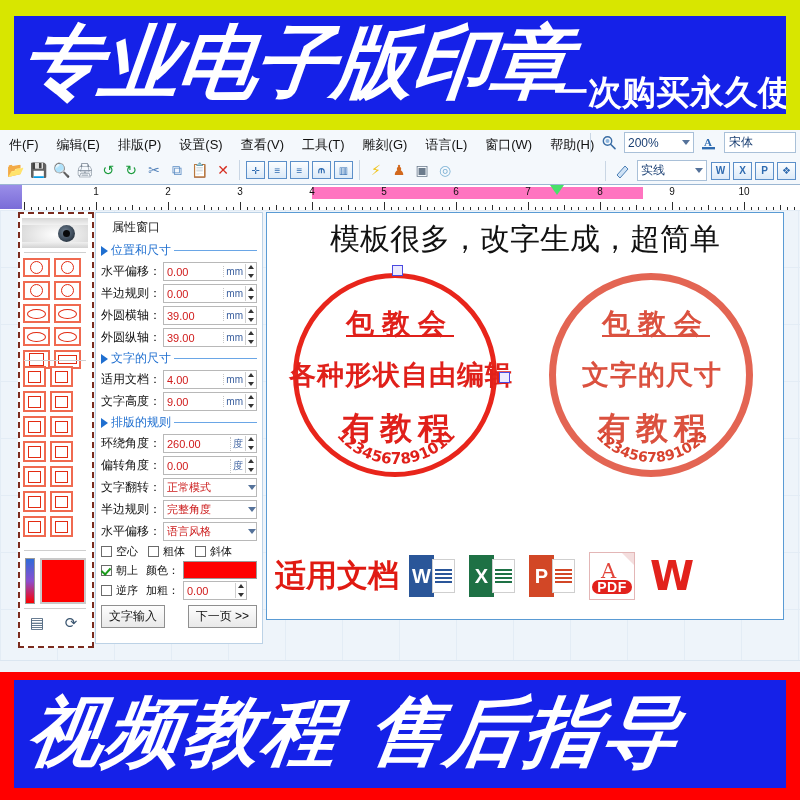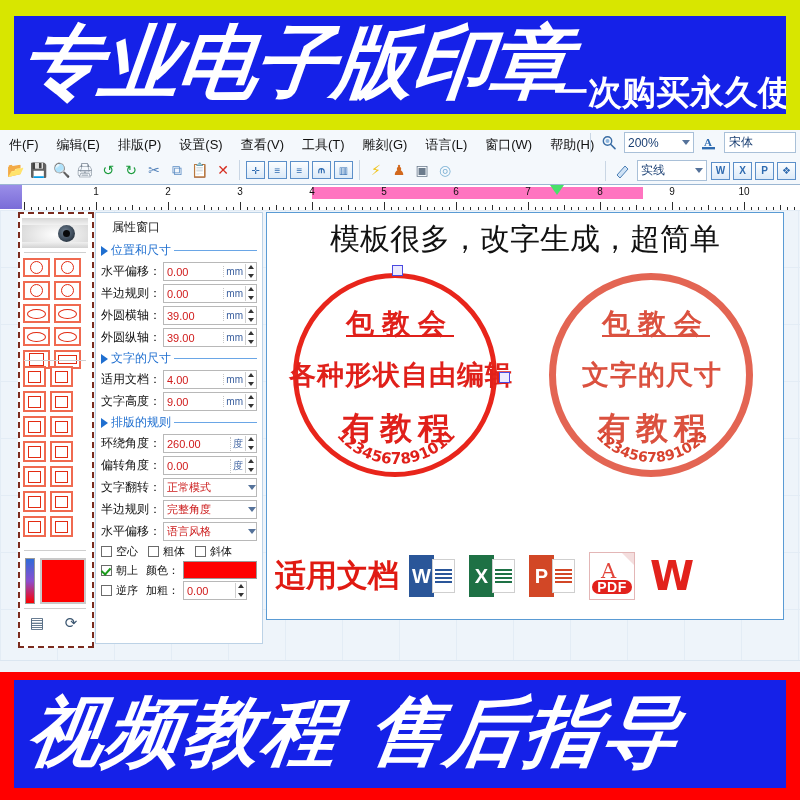--- a/index.html
+++ b/index.html
@@ -661,20 +661,24 @@
           <span class="cb-lbl" style="margin-left:4px">加粗：</span>
           <span class="field" style="max-width:62px">
             <span class="fv">0.00</span>
             <span class="spin">
                 <i class="up"></i>
                 <i class="dn"></i>
               </span>
           </span>
         </div>
 
+        <div class="btnrow">
+          <button class="pbtn">文字输入</button>
+          <button class="pbtn">下一页 &gt;&gt;</button>
+        </div>
       </div>
 
       <div class="canvas">
         <div class="headline">模板很多，改字生成，超简单</div>
 
         <div class="stamp stamp-l">
           <div class="ring"></div>
           <svg class="arc" viewBox="0 0 214 214">
             <defs>
                 <path id="arcL" d="M 30 118 A 77 77 0 0 0 184 118"></path>

